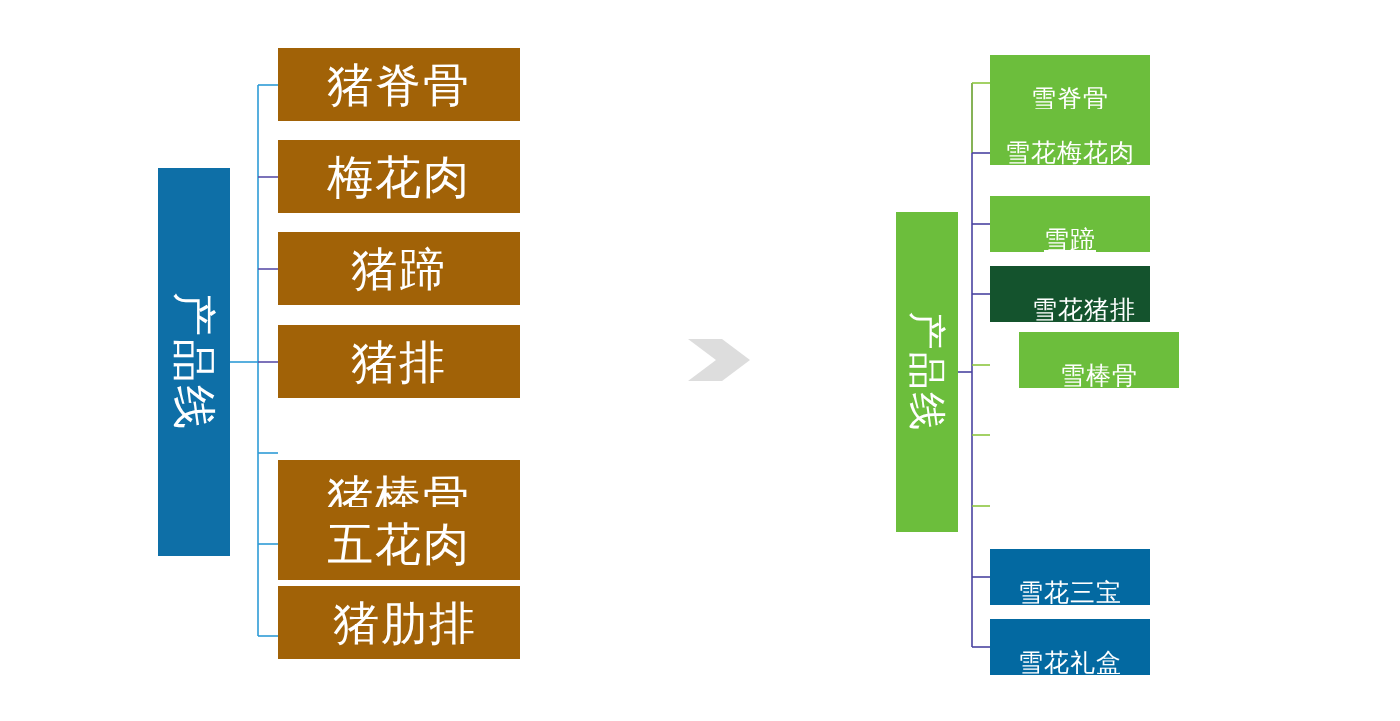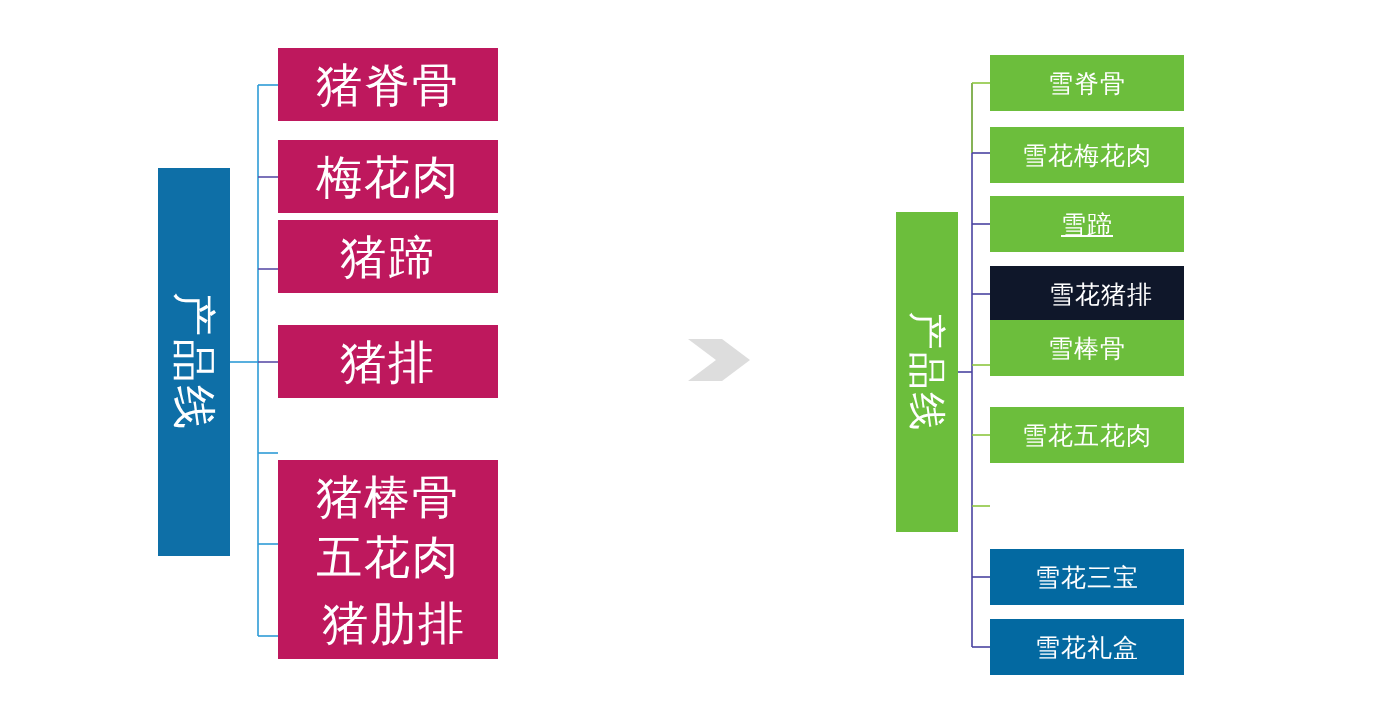--- a/index.html
+++ b/index.html
@@ -26,23 +26,23 @@
     align-items: center;
     justify-content: center;
     color: #ffffff;
     white-space: nowrap;
     letter-spacing: 0.04em;
     box-sizing: border-box;
   }
   
   .left-node {
     left: 278px;
-    width: 220px;
+    width: 242px;
     height: 73px;
-    background: #be185d;
+    background: #a16207;
     font-size: 46px;
     line-height: 1;
   }
   .trunk {
     position: absolute;
     display: flex;
     align-items: center;
     justify-content: center;
     color: #ffffff;
     box-sizing: border-box;
@@ -57,27 +57,28 @@
   #trunk-left {
     left: 158px;
     top: 168px;
     width: 72px;
     height: 388px;
     background: #0E6FA7;
   }
   
   .right-node {
     left: 990px;
-    width: 194px;
+    width: 160px;
     height: 56px;
     font-size: 25px;
     line-height: 1;
+    align-items: flex-end;
   }
   .fill-green  { background: #6CBE3C; }
-  .fill-yellow { background: #0f172a; padding-left: 28px; }
+  .fill-yellow { background: #14532d; padding-left: 28px; }
   .fill-cyan   { background: #0369a1; }
   #trunk-right {
     left: 896px;
     top: 212px;
     width: 62px;
     height: 320px;
     background: #6CBE3C;
   }
   #trunk-right .trunk-inner {
     font-size: 38px;
@@ -115,30 +116,30 @@
   <div class="trunk" id="trunk-left">
     <span class="trunk-inner">产品线</span>
   </div>
 
   <div class="node left-node" style="top:48px;">
     <span>猪脊骨</span>
   </div>
   <div class="node left-node" style="top:140px;">
     <span>梅花肉</span>
   </div>
-  <div class="node left-node" style="top:220px;">
+  <div class="node left-node" style="top:232px;">
     <span>猪蹄</span>
   </div>
   <div class="node left-node" style="top:325px;">
     <span>猪排</span>
   </div>
   <div class="node left-node" style="top:416px;margin-top:44px;">
     <span>猪棒骨</span>
   </div>
-  <div class="node left-node" style="top:507px;margin-top:13px;">
+  <div class="node left-node" style="top:507px;">
     <span>五花肉</span>
   </div>
   <div class="node left-node" style="top:586px;padding-left:12px;">
     <span>猪肋排</span>
   </div>
 
   <svg id="arrow" viewBox="0 0 62 42">
     <polygon points="0,0 34,0 62,21 34,42 0,42 28,21" fill="#DDDDDD"></polygon>
   </svg>
 
@@ -159,34 +160,31 @@
     <line x1="972" y1="647" x2="990" y2="647" stroke="#4A43A0" stroke-width="1.6"></line>
   </svg>
 
   <div class="trunk" id="trunk-right">
     <span class="trunk-inner">产品线</span>
   </div>
 
   <div class="node right-node fill-green" style="top:55px;">
     <span>雪脊骨</span>
   </div>
-  <div class="node right-node fill-green" style="top:127px;">
+  <div class="node right-node fill-green" style="top:109px;">
     <span>雪花梅花肉</span>
   </div>
   <div class="node right-node fill-green" style="top:196px;text-decoration:underline;">
     <span>雪蹄</span>
   </div>
   <div class="node right-node fill-yellow" style="top:266px;">
     <span>雪花猪排</span>
   </div>
-  <div class="node right-node fill-green" style="top:320px;">
+  <div class="node right-node fill-green" style="top:332px;margin-left:29px;">
     <span>雪棒骨</span>
-  </div>
-  <div class="node right-node fill-green" style="top:407px;">
-    <span>雪花五花肉</span>
   </div>
   <div class="node right-node fill-cyan" style="top:549px;">
     <span>雪花三宝</span>
   </div>
   <div class="node right-node fill-cyan" style="top:619px;">
     <span>雪花礼盒</span>
   </div>
 
 </div>
 

